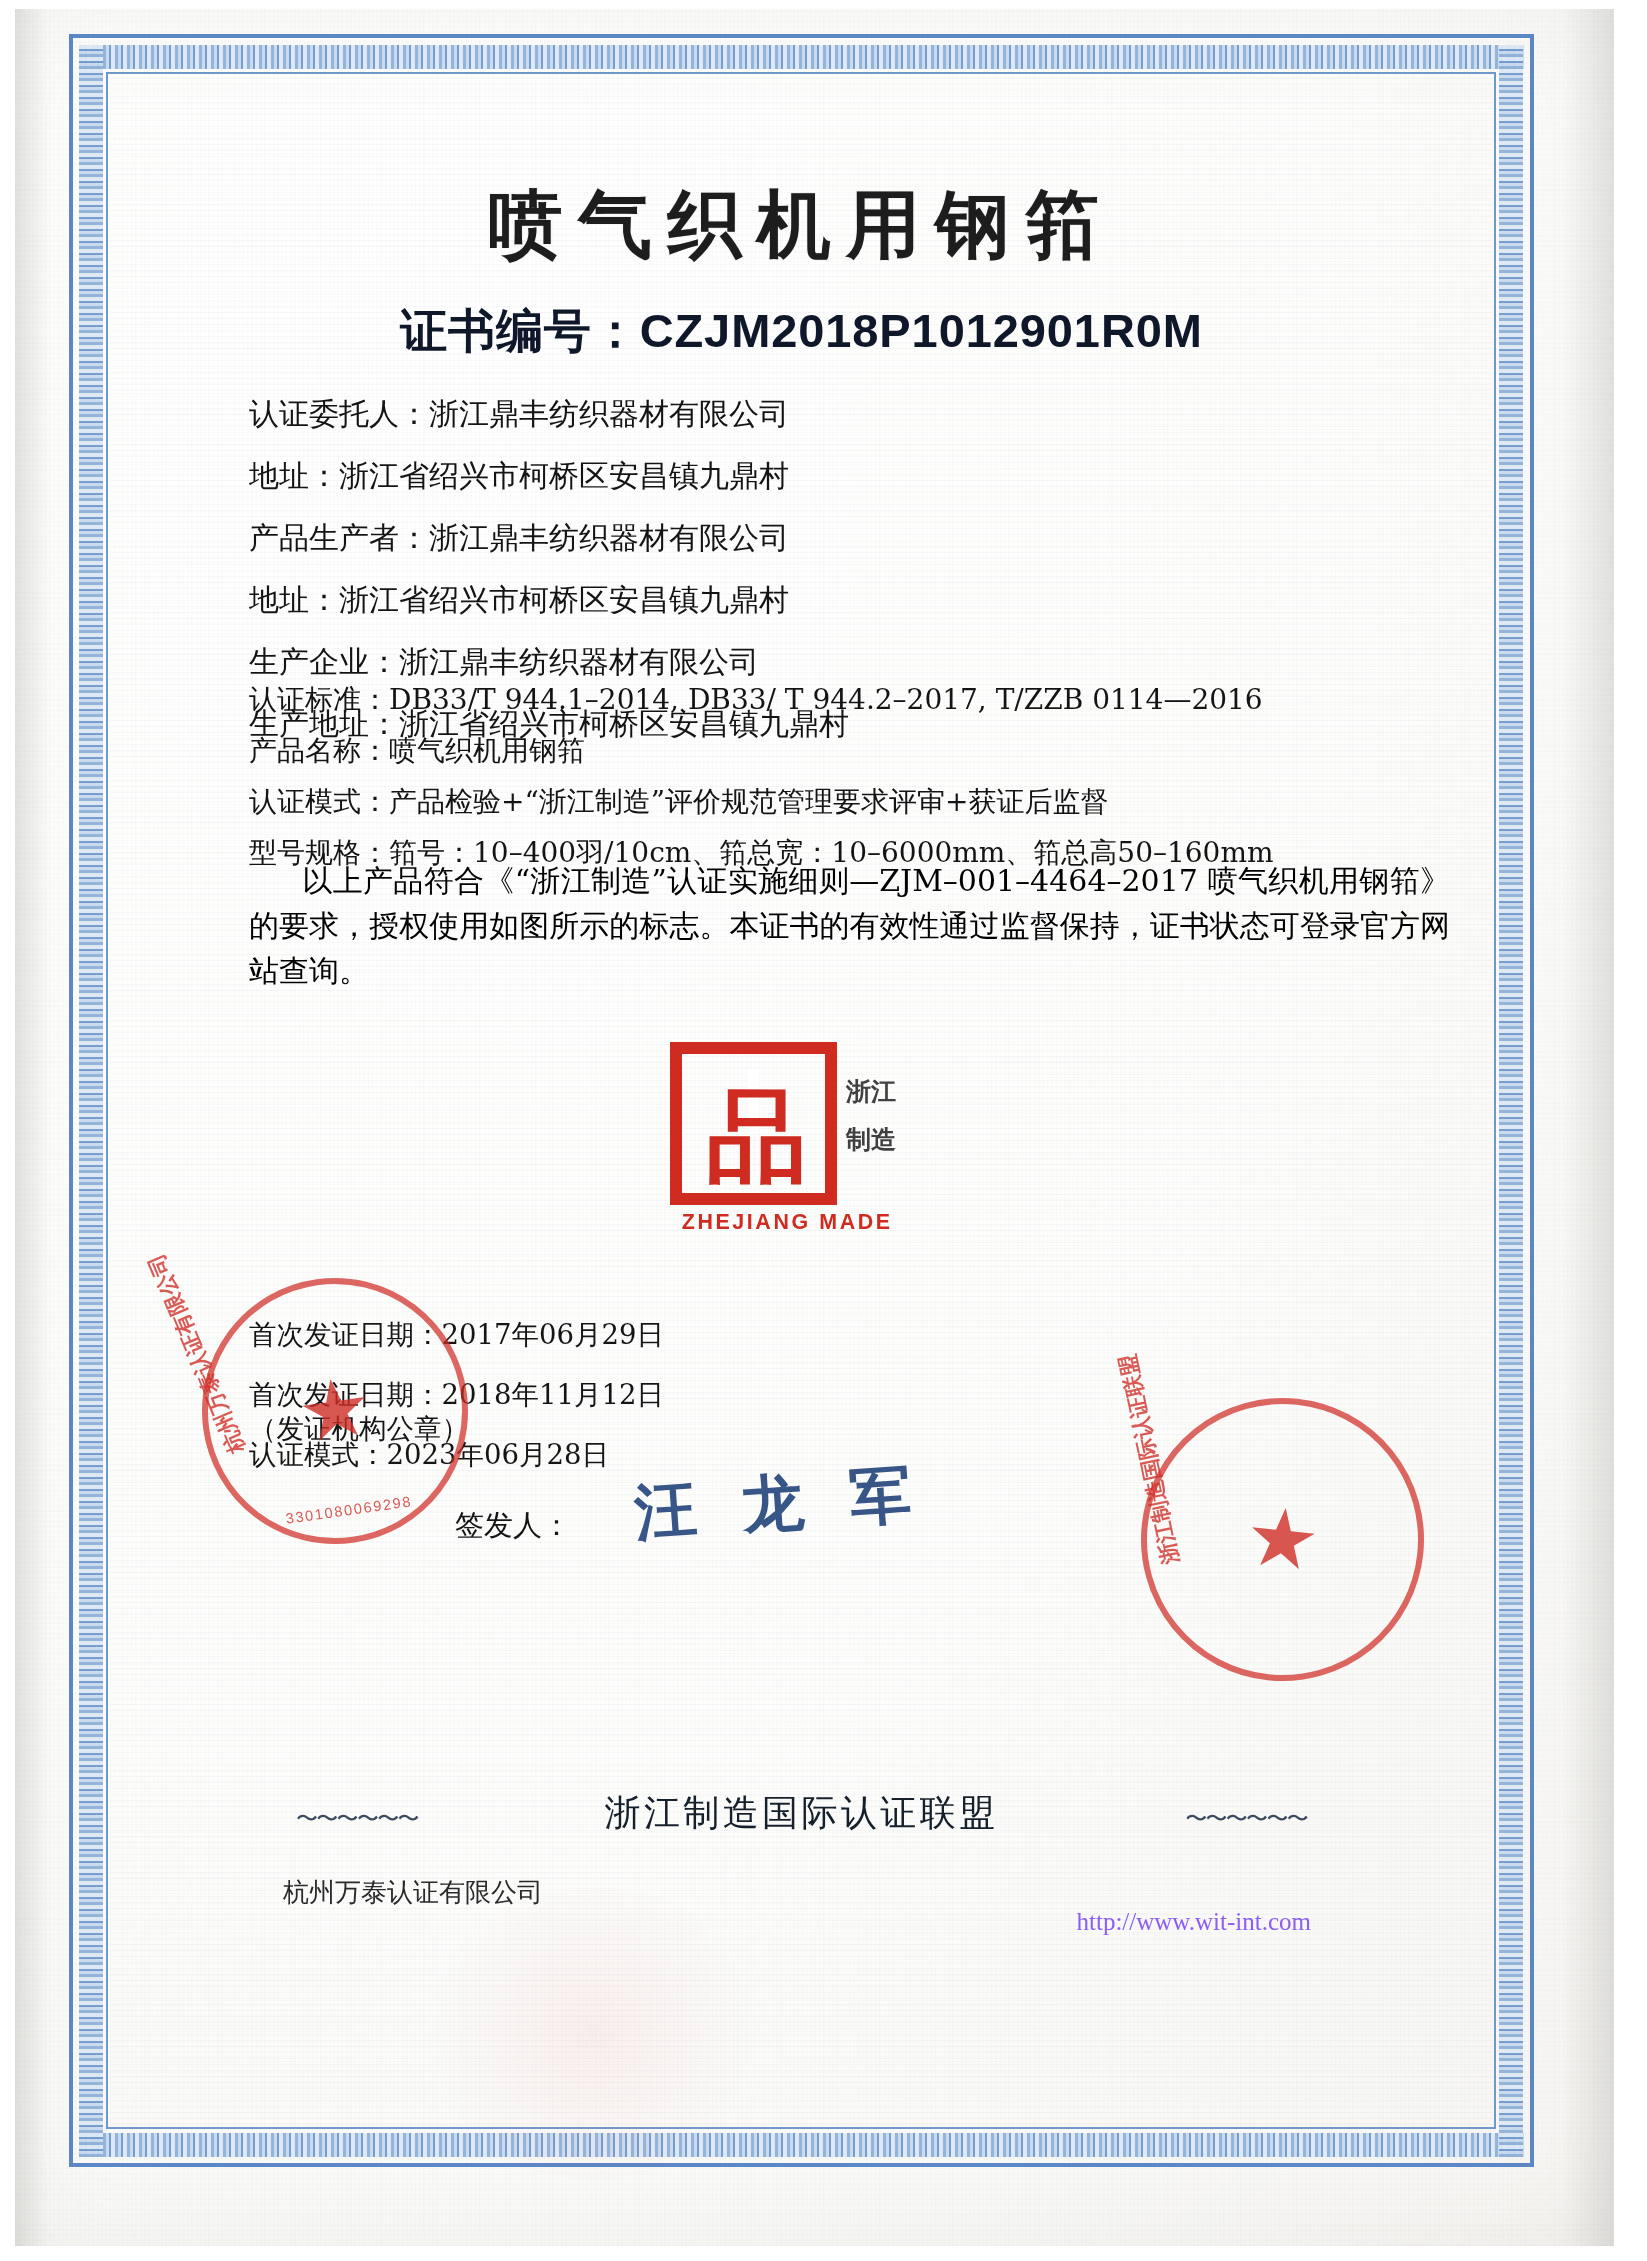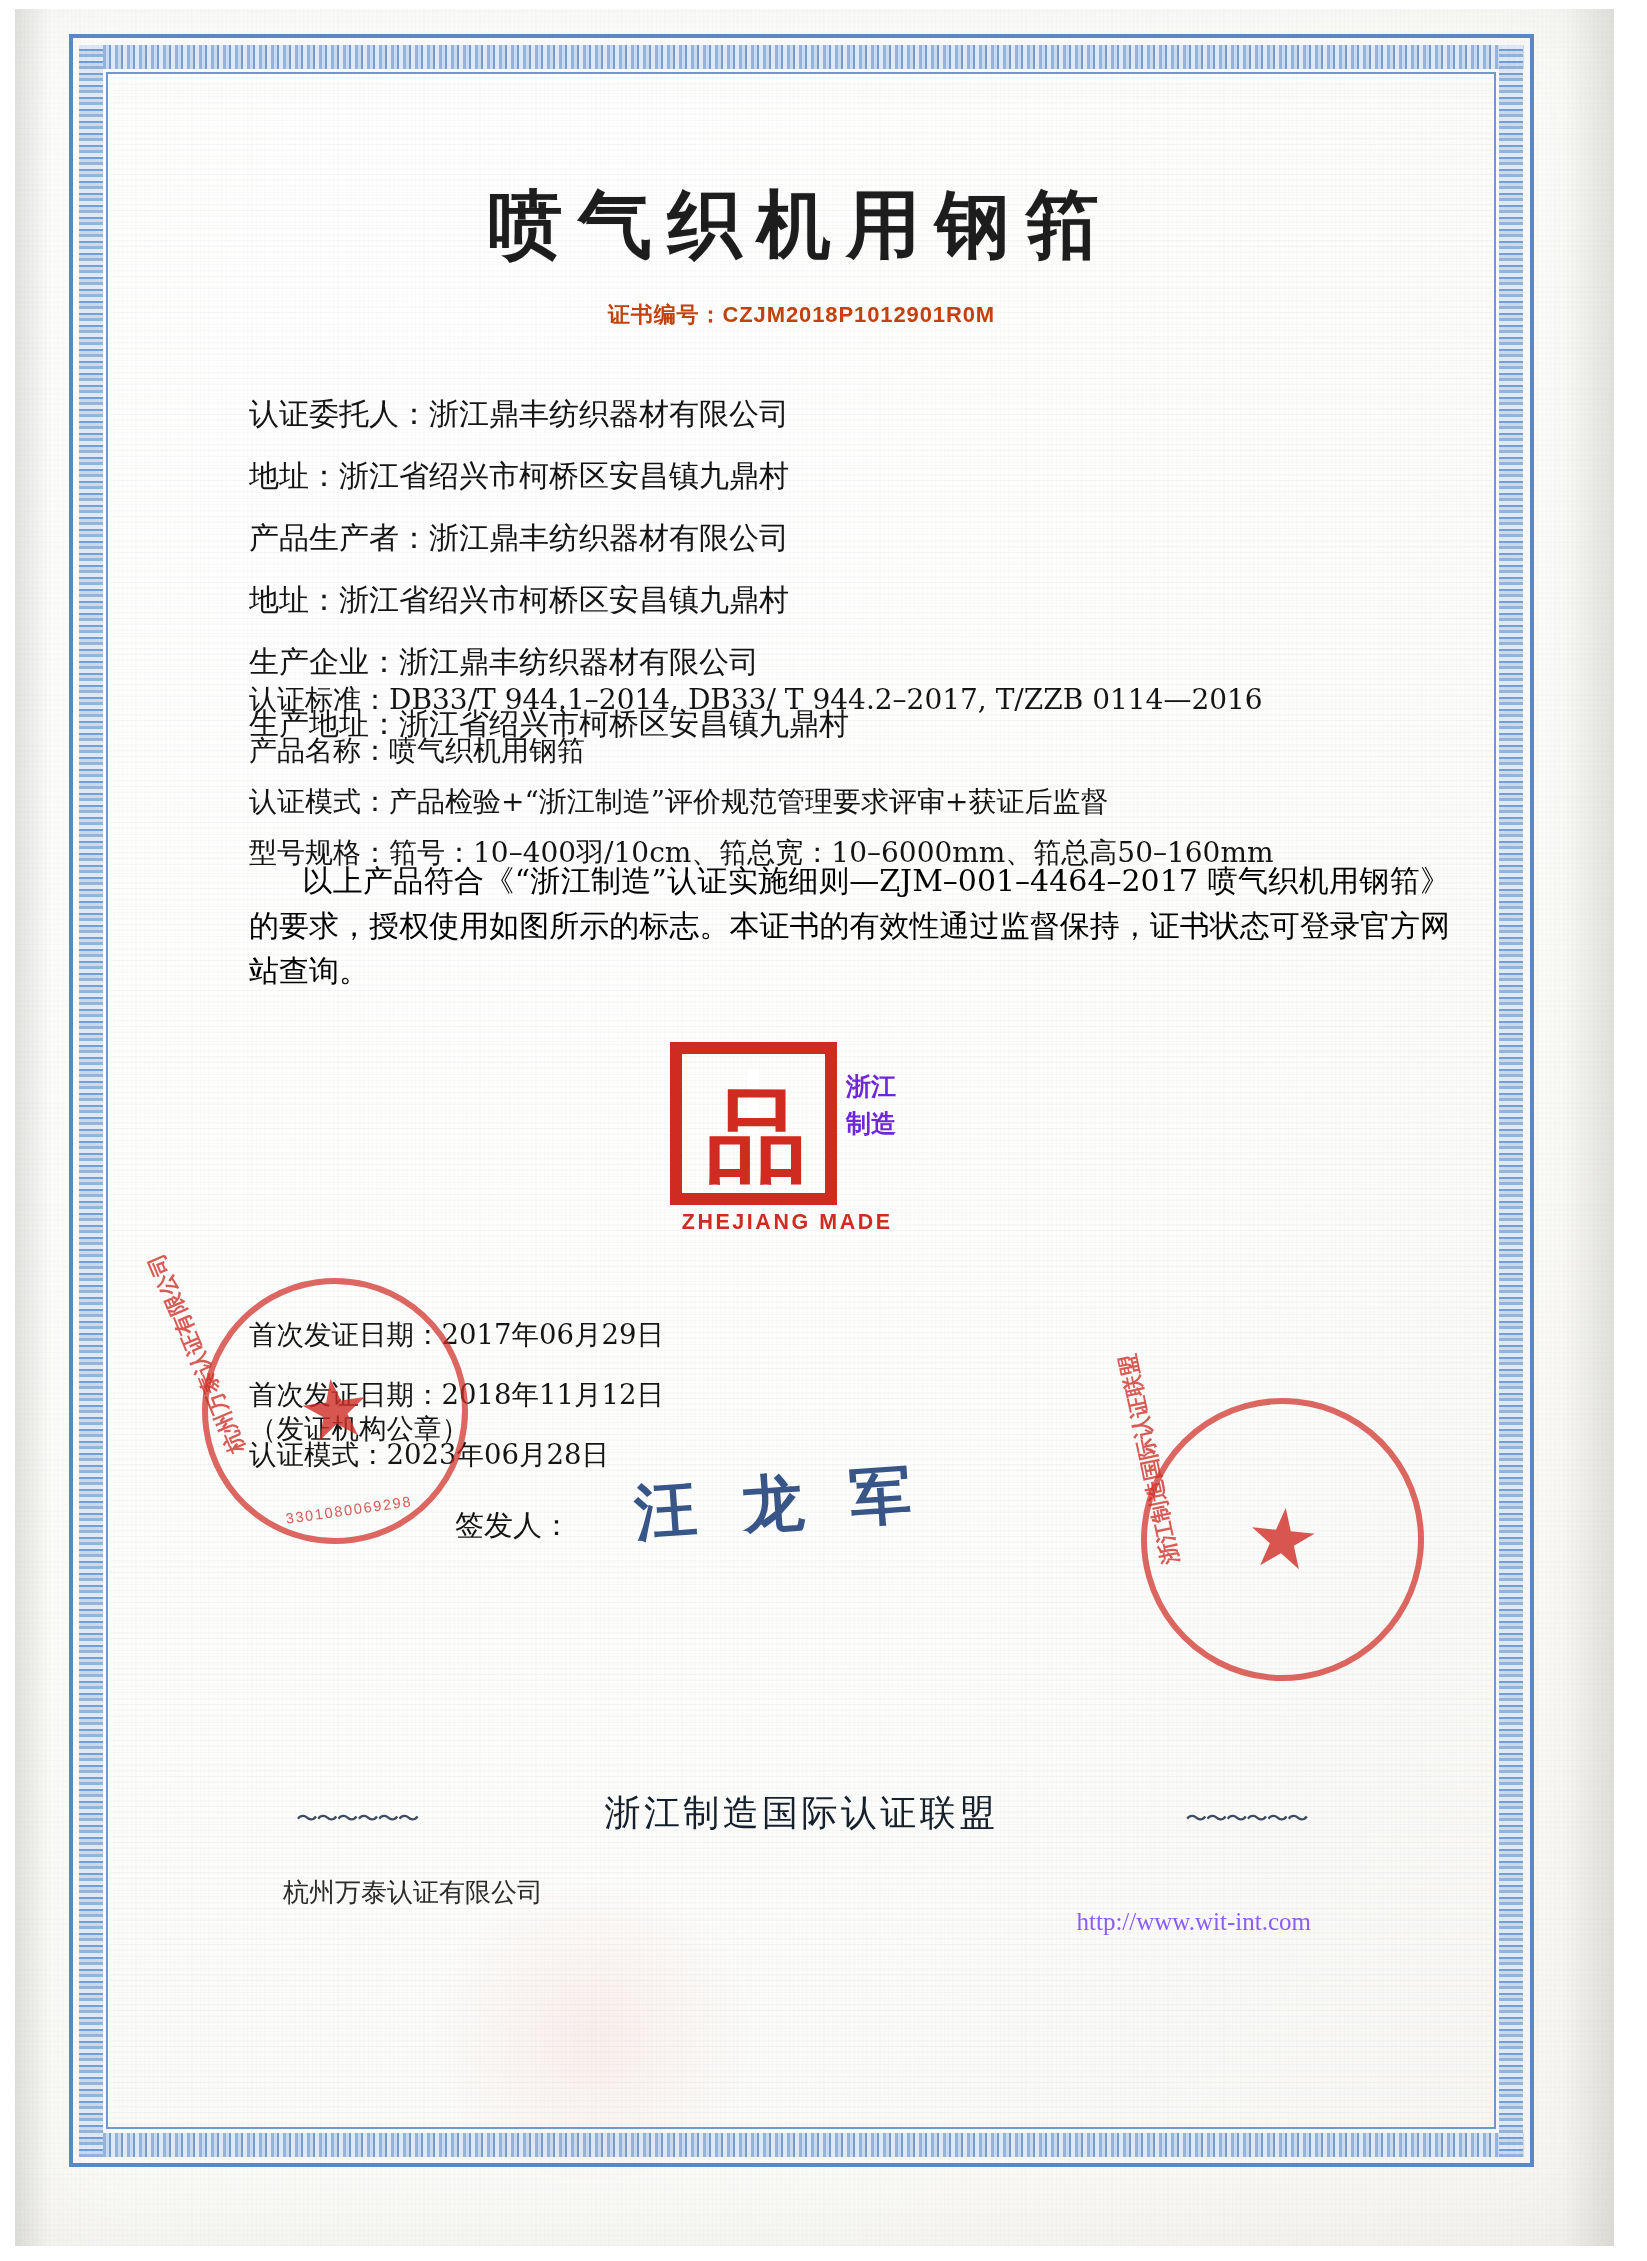--- a/index.html
+++ b/index.html
@@ -131,22 +131,22 @@
     color: #1d1d1d;
     font-weight: 700;
     text-shadow: 0 0 0.9px rgba(0,0,0,0.35);
   }
 
   .cert-no {
     position: absolute;
     left: 0; top: 214px;
     width: 1345px;
     text-align: center;
-    font-size: 22px;
-    color: #c2410c;
+    font-size: 47px;
+    color: #0f172a;
     letter-spacing: 0.9px;
     font-family: "Liberation Sans", sans-serif;
     font-weight: 600;
   }
 
   .fields {
     position: absolute;
     left: 120px; top: 313px;
     width: 1149px;
   }
@@ -215,23 +215,23 @@
     font-size: 101px;
     font-family: "DejaVu Serif", serif;
     font-weight: 700;
     line-height: 120px;
     text-align: center;
   }
   .logo-side {
     position: absolute;
     left: 185px; top: 26px;
     width: 51px;
-    color: #6d28d9;
+    color: #404040;
     font-size: 25px;
-    line-height: 37px;
+    line-height: 48px;
     font-family: "DejaVu Serif", serif;
     font-weight: 700;
   }
   .logo-en {
     position: absolute;
     left: 1.7px; top: 168px;
     width: 249px;
     text-align: center;
     color: #cf2b20;
     font-size: 21.4px;

